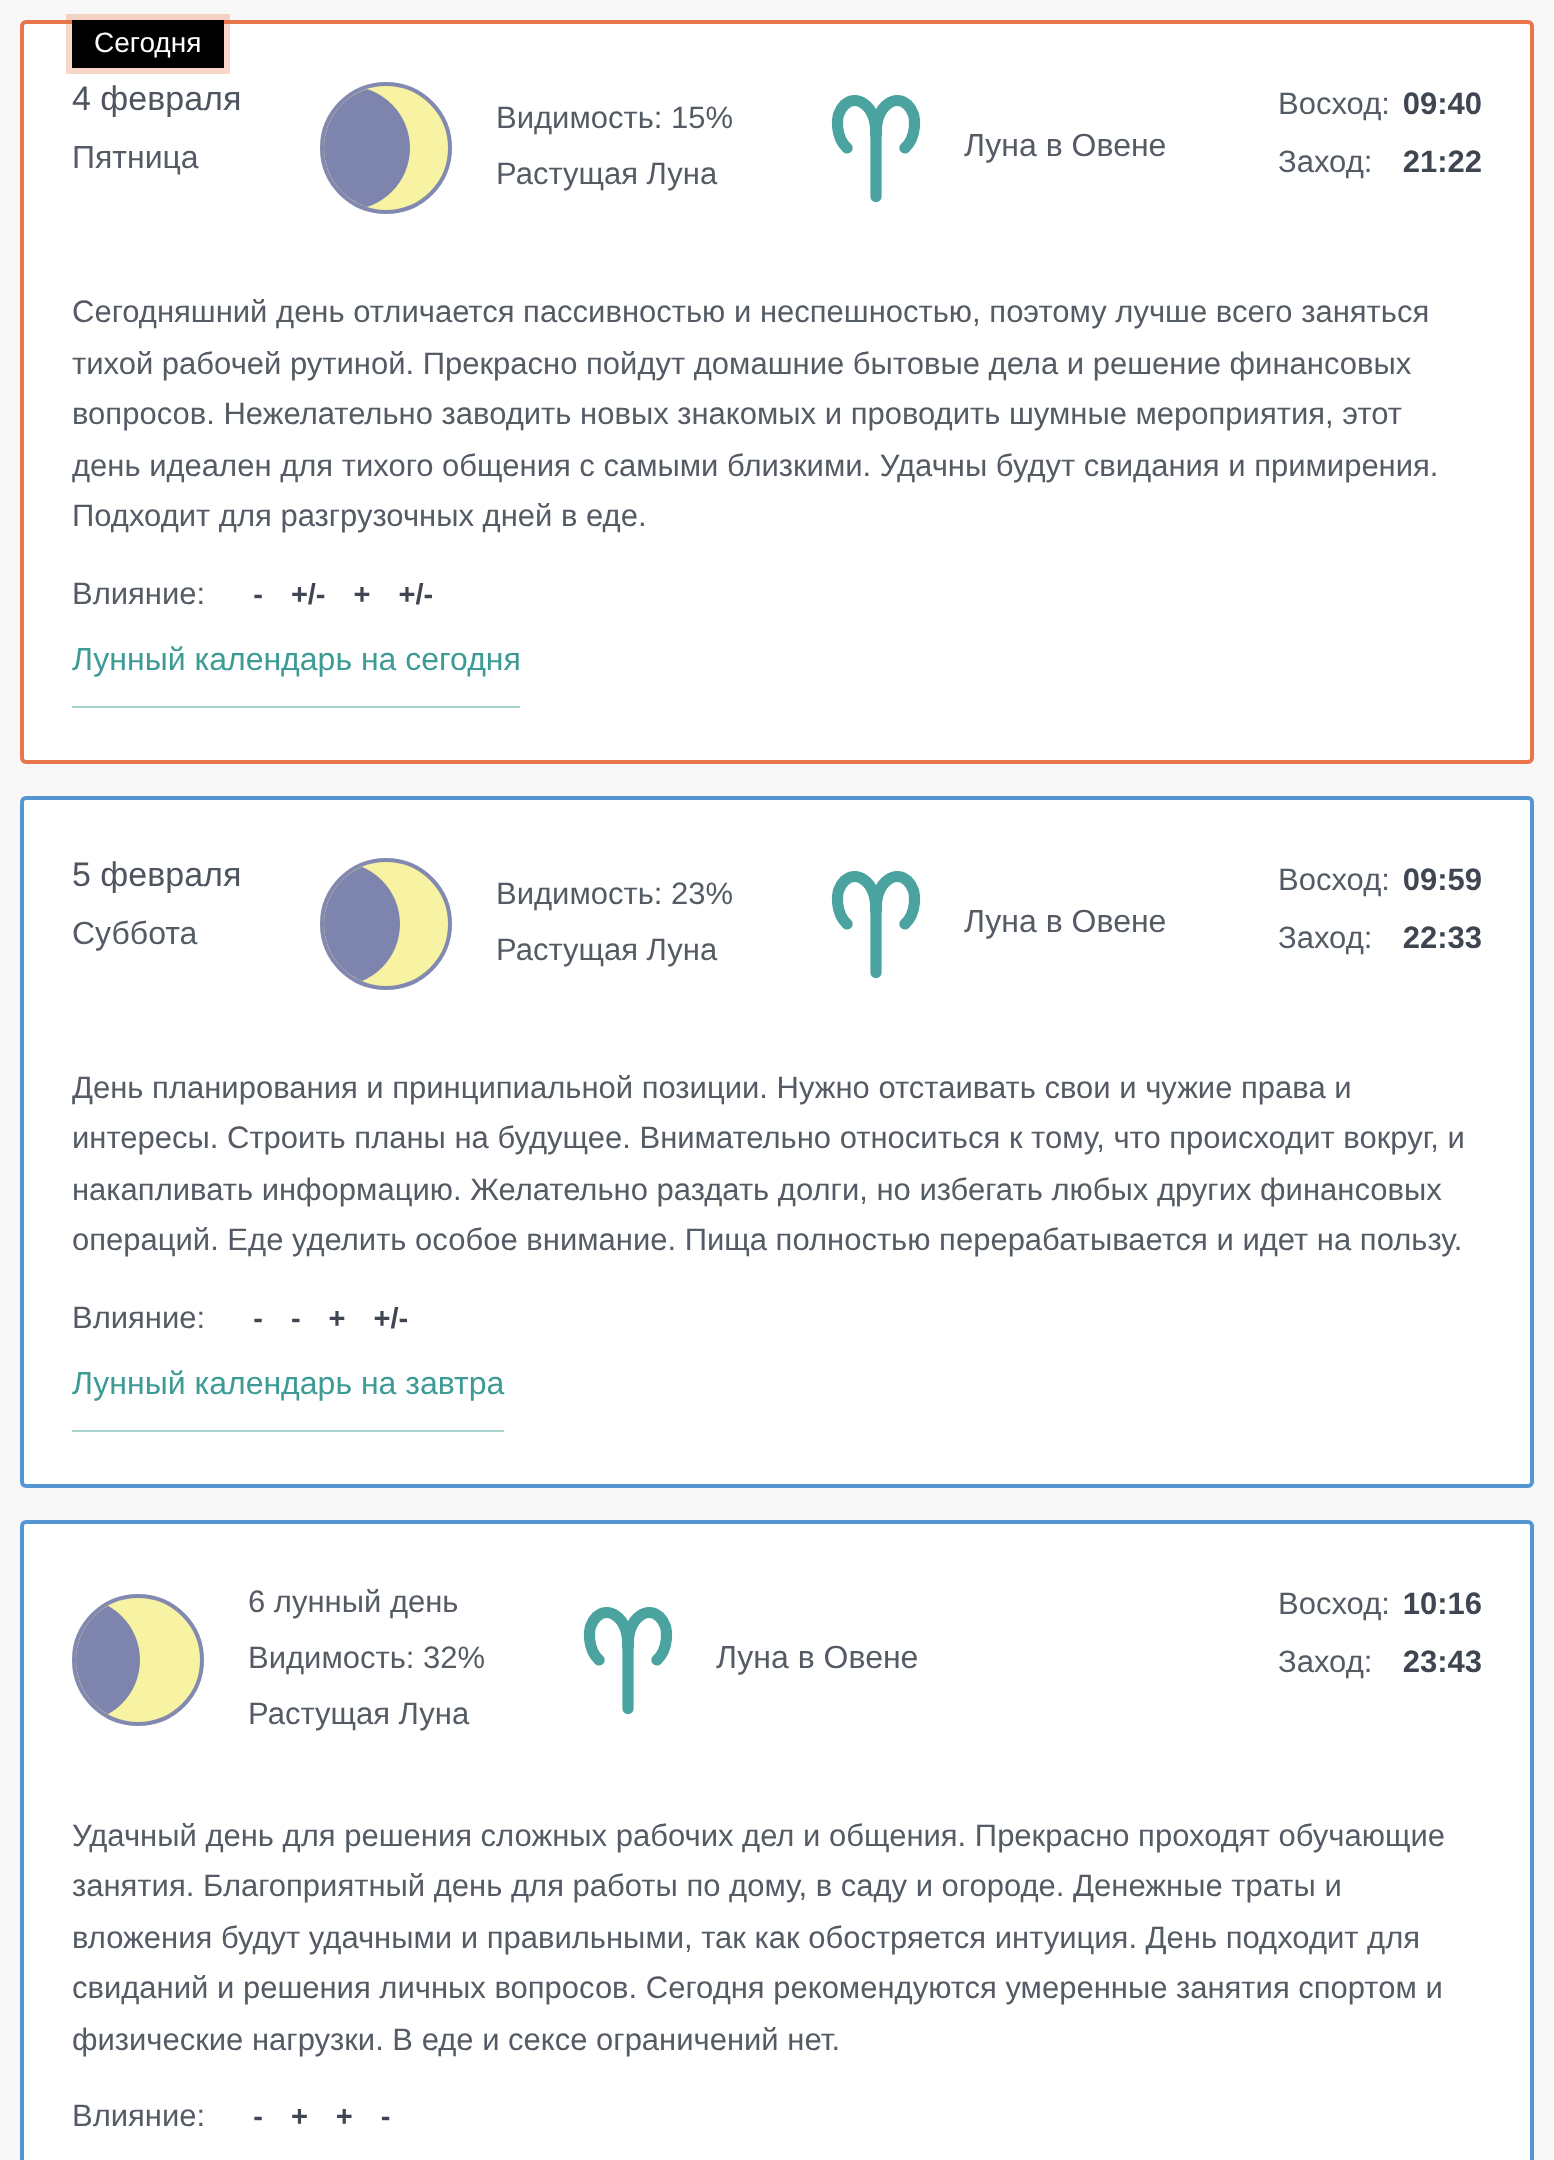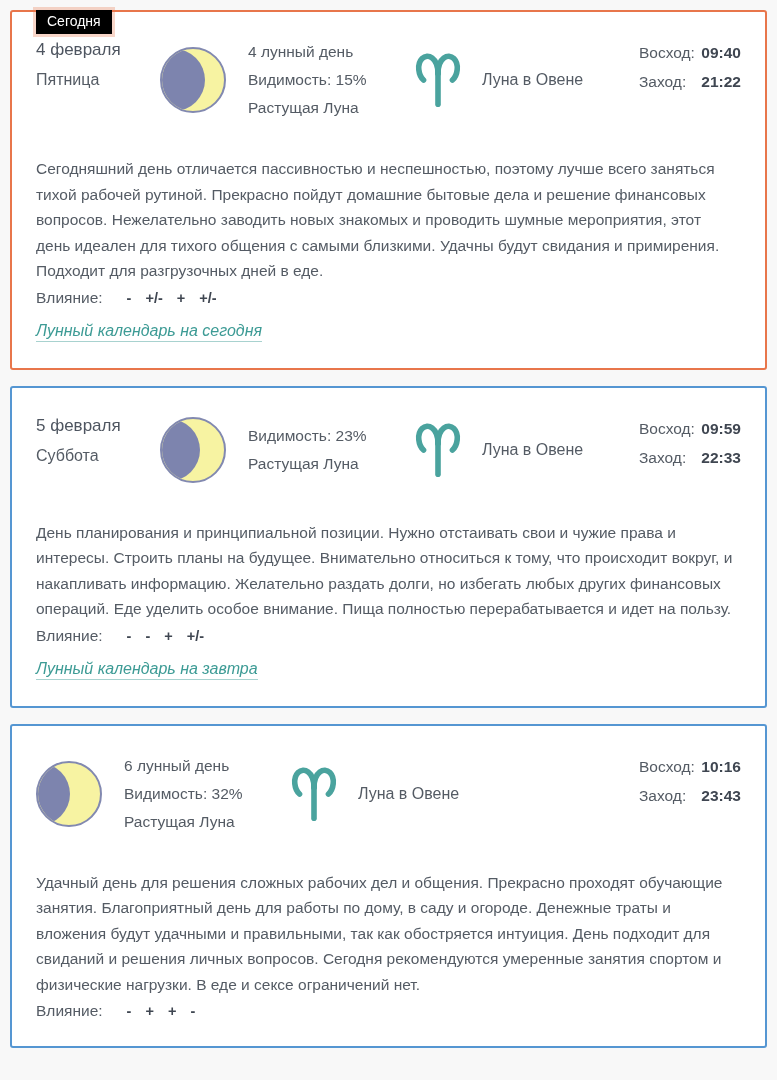--- a/index.html
+++ b/index.html
@@ -78,53 +78,51 @@
   .desc {
     margin-top: 34px;
     font-size: 15.5px;
     line-height: 25.5px;
     color: #545b64;
     max-width: 700px;
   }
   .influence {
     display: flex;
     align-items: baseline;
-    margin-top: 5px;
+    margin-top: 17px;
     font-size: 15.5px;
   }
   .inf-label { color: #545b64; }
   .inf-syms { display: flex; gap: 14px; margin-left: 24px; }
   .inf-sym { font-weight: 700; color: #3f4651; font-size: 14.5px; }
   .cal-link {
     display: inline-block;
     margin-top: 15px;
     font-size: 16px;
     color: #3d9b95;
     text-decoration: none;
     border-bottom: 1px solid rgba(61, 155, 149, 0.45);
-    padding-bottom: 1px;
+    padding-bottom: 13px;
     cursor: pointer;
-    font-style: italic;
   }
 </style>
 </head>
 <body>
 
 <article class="card card--today">
   <div class="badge">Сегодня</div>
   <header class="card-head">
     <div class="date-col">
       <div class="date">4 февраля</div>
       <div class="weekday">Пятница</div>
     </div>
     <div class="moon">
       <div class="moon-disc" style="left: -31%;"></div>
     </div>
     <div class="moon-info">
-      <div>4 лунный день</div>
       <div>Видимость: 15%</div>
       <div>Растущая Луна</div>
     </div>
     <div class="zodiac-icon">
       <svg viewBox="0 0 60 64" fill="none" stroke="currentColor" stroke-width="6" stroke-linecap="round">
         <path d="M30 25 C30 8 19 3 13 9 C7 15 9 27 14.5 32"></path>
         <path d="M30 25 C30 8 41 3 47 9 C53 15 51 27 45.5 32"></path>
         <path d="M30 23 L30 58"></path>
       </svg>
     </div>

